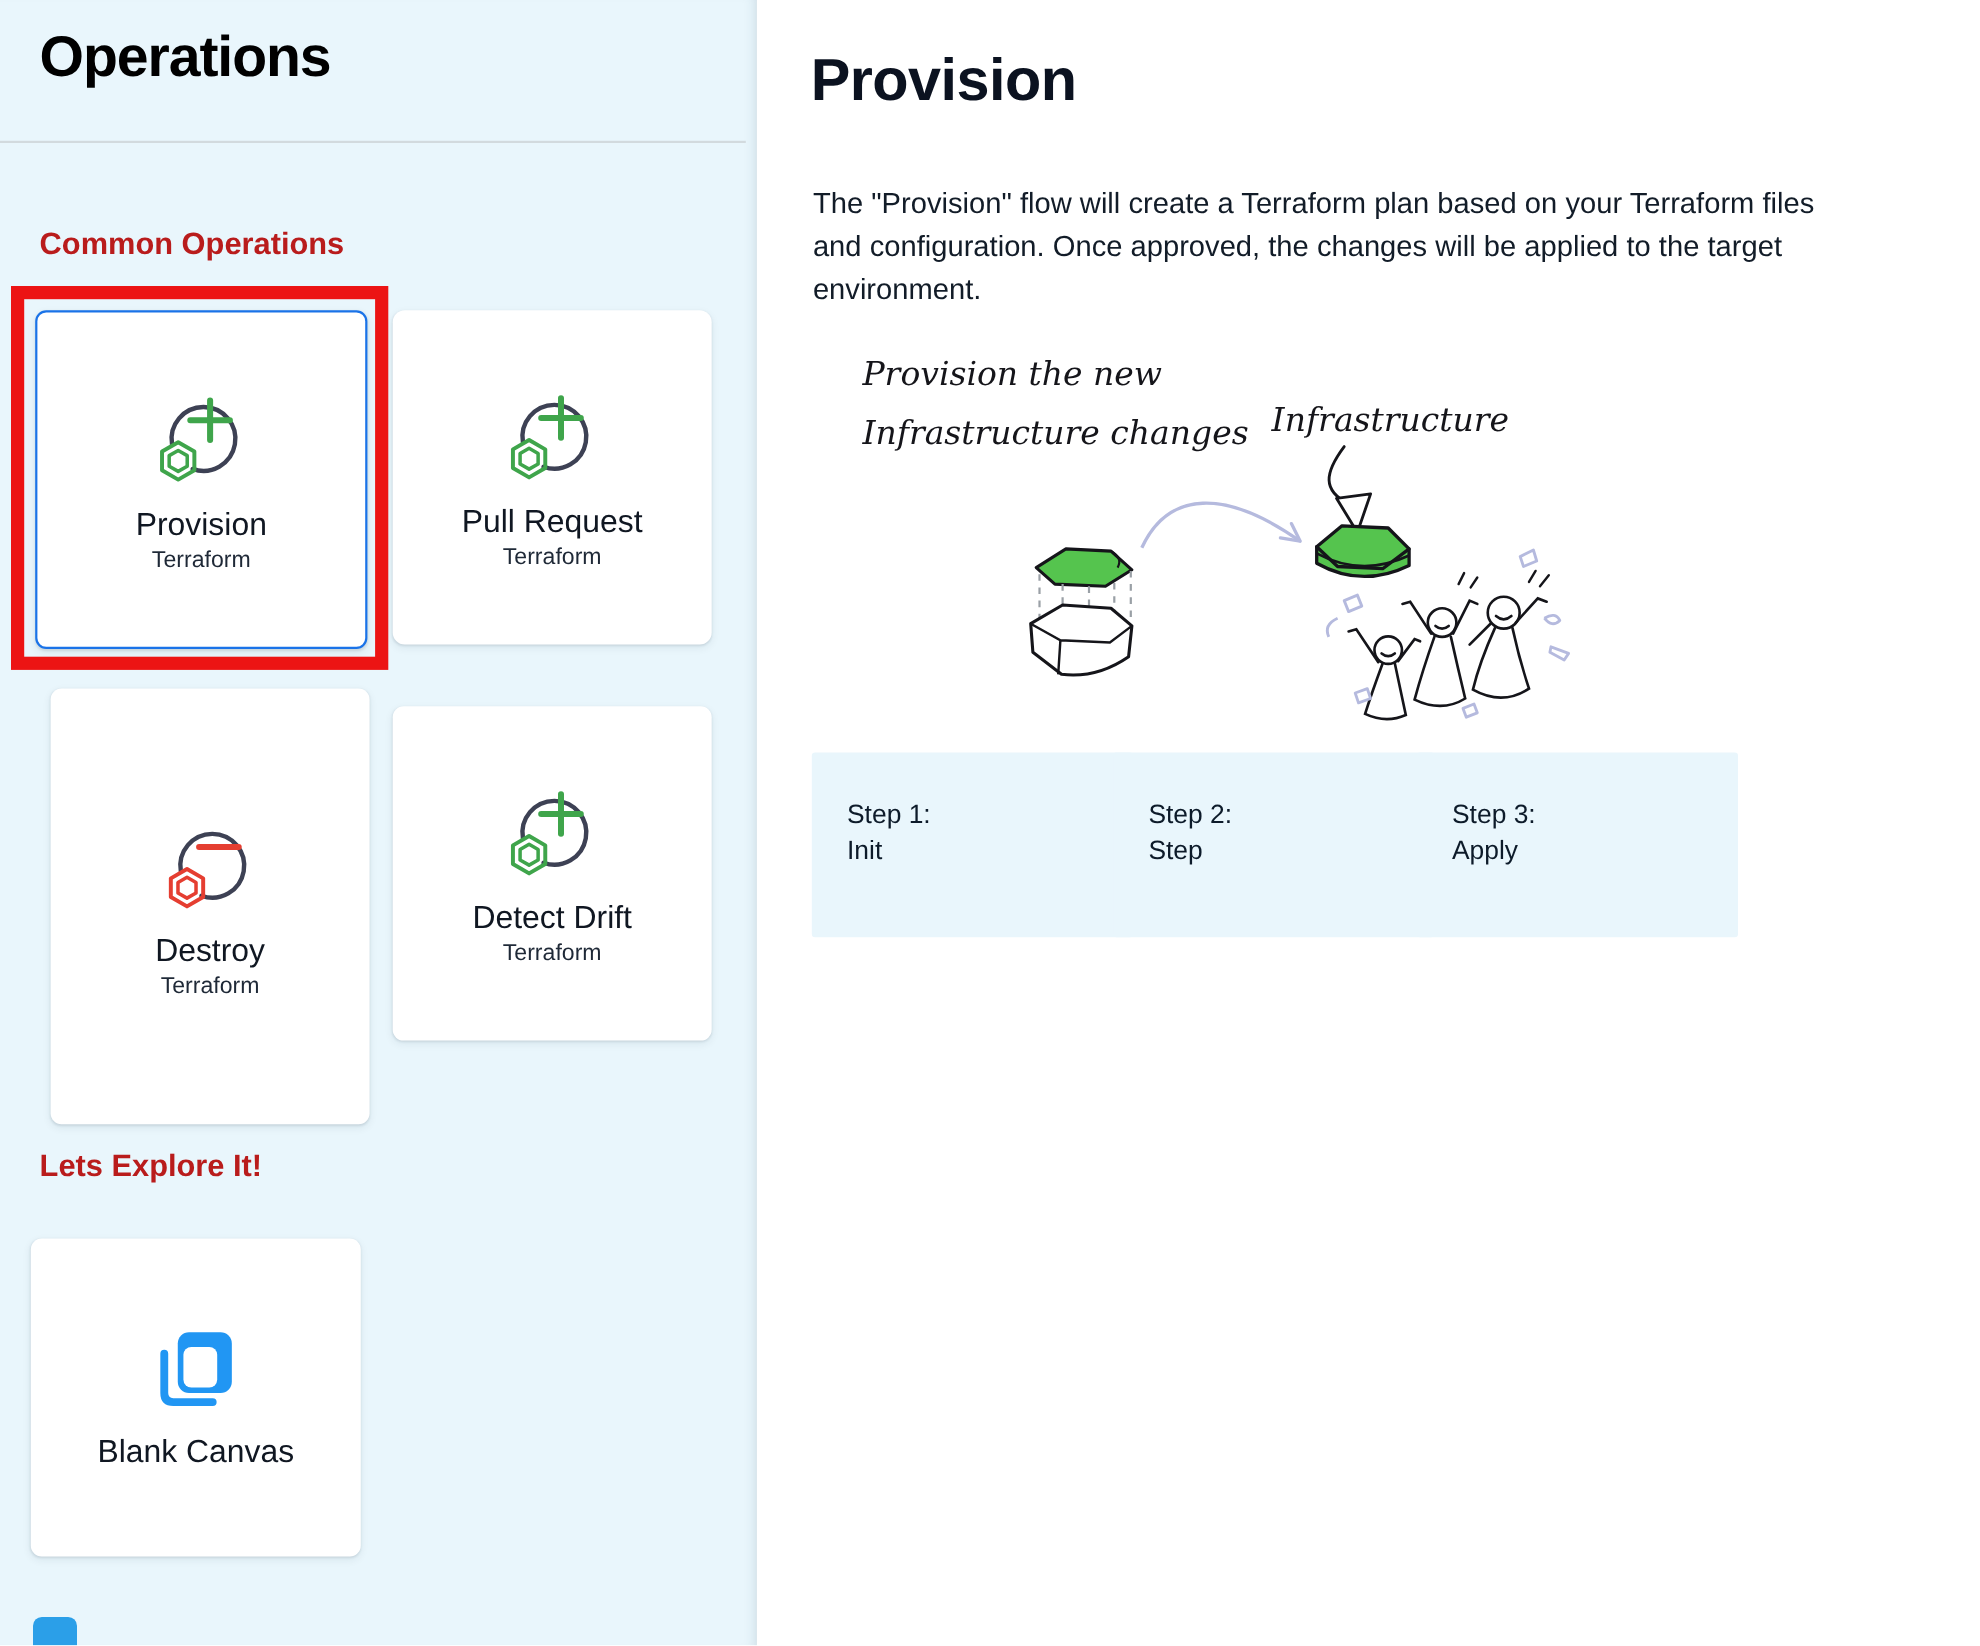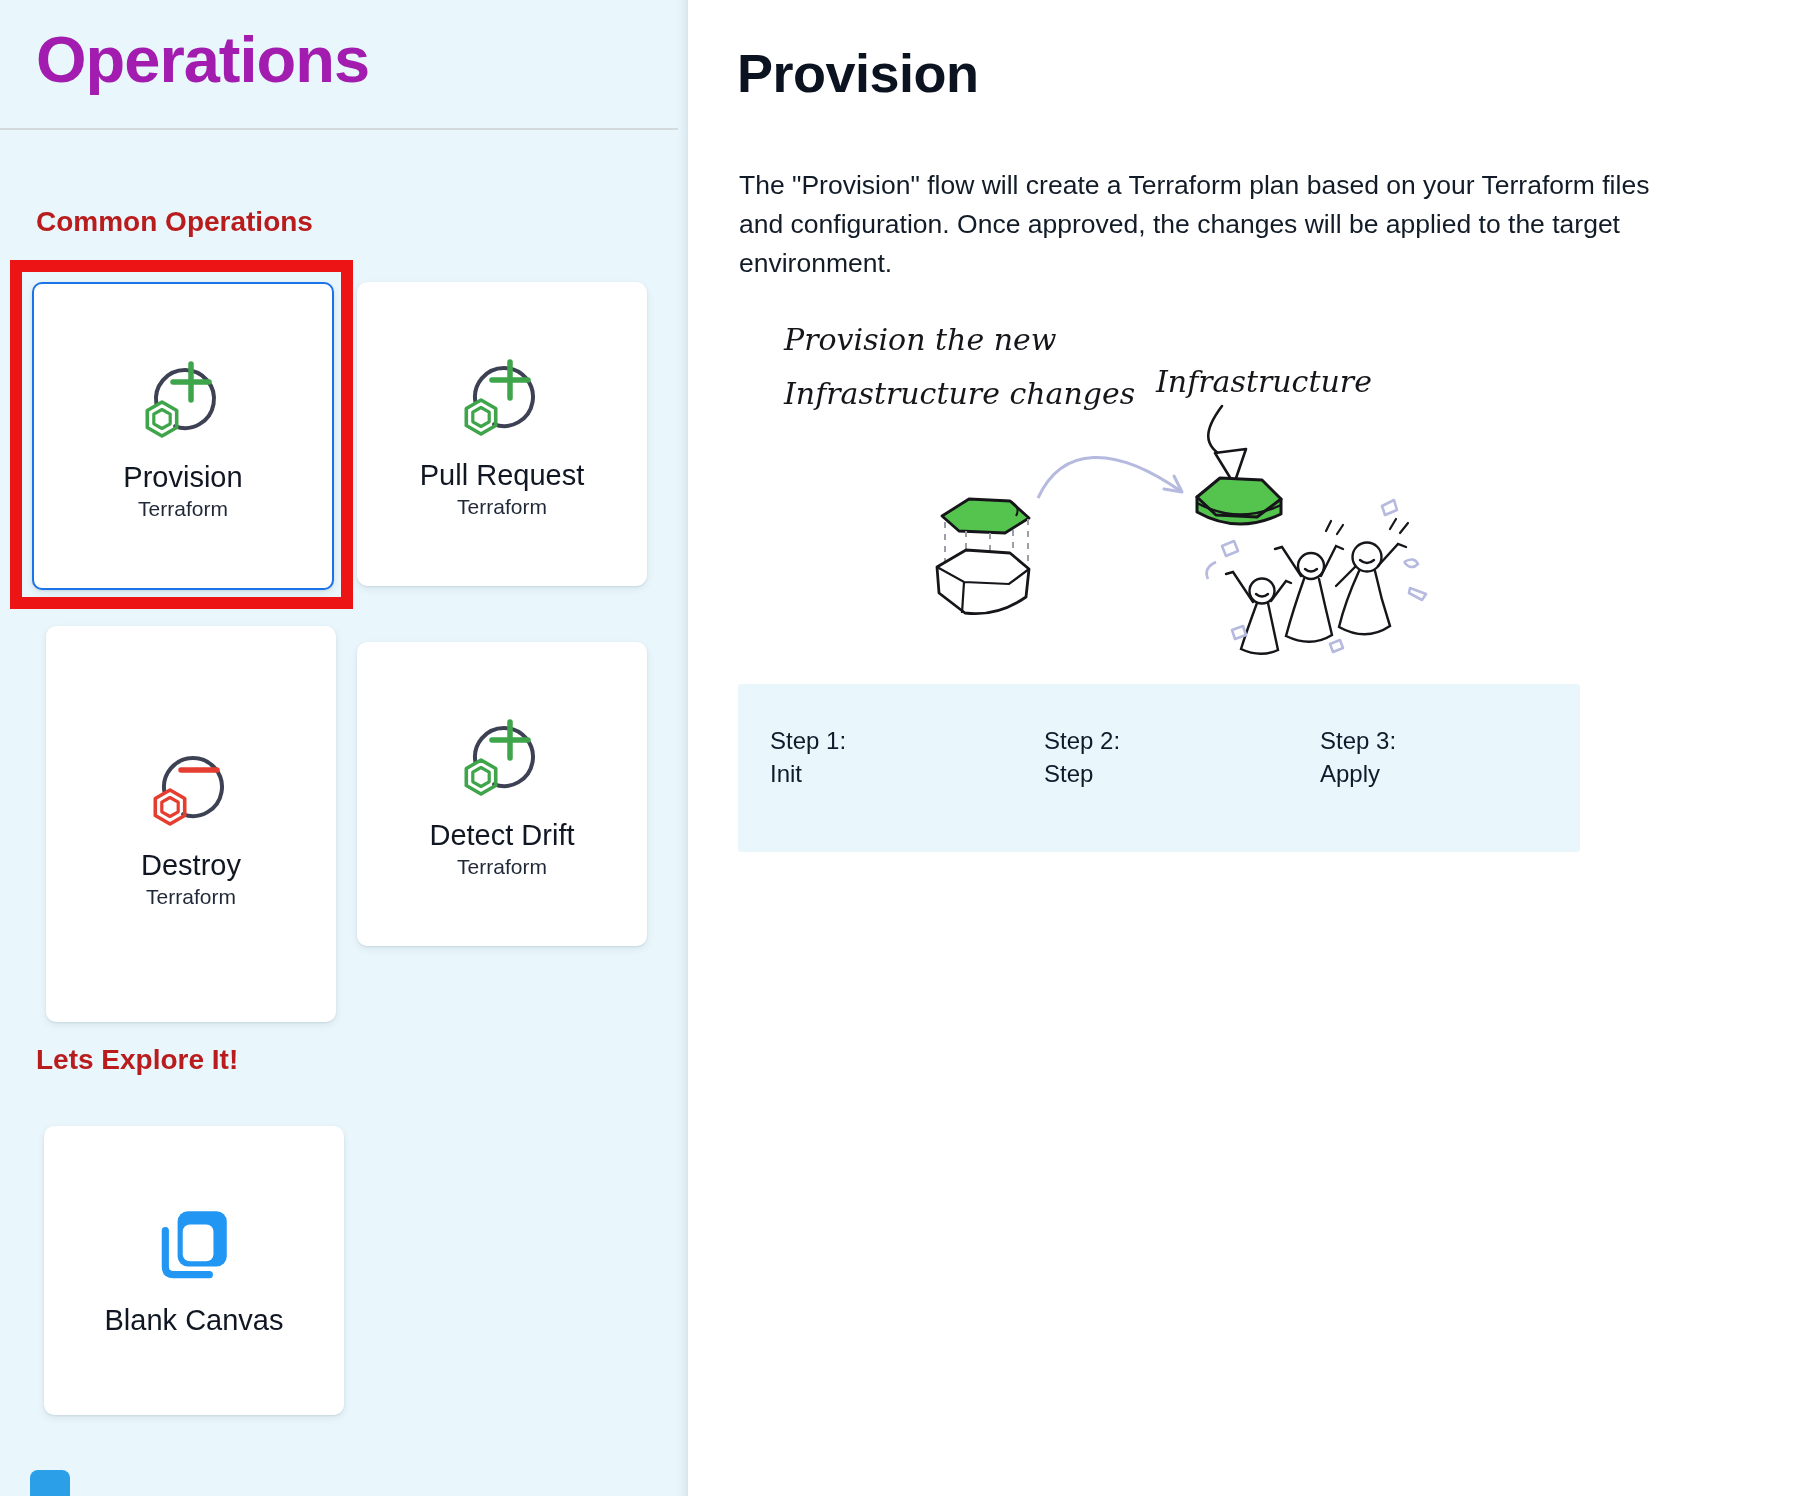--- a/index.html
+++ b/index.html
@@ -1,38 +1,38 @@
 <!DOCTYPE html>
 <html><head>
 <meta charset="utf-8">
 <style>
   html,body{margin:0;padding:0;background:#fff;}
   #app{position:relative;width:1800px;height:1496px;overflow:hidden;
        font-family:"Liberation Sans","DejaVu Sans",sans-serif;color:#0e1726;background:#fff;}
   
   .sidebar{position:absolute;left:0;top:0;width:688px;height:1496px;background:#e9f6fc;
            box-shadow:inset -10px 0 12px -10px rgba(40,70,90,.18);}
-  .sidebar-title{position:absolute;left:36px;top:22px;font-size:65px;font-weight:800;letter-spacing:-1px;color:#a21caf;}
+  .sidebar-title{position:absolute;left:36px;top:22px;font-size:52px;font-weight:800;letter-spacing:-1px;color:#000000;}
   .sidebar-divider{position:absolute;left:0;top:128px;width:678px;height:2px;background:#d2dade;}
   .section-heading{position:absolute;font-size:28px;font-weight:700;color:#b91c1c;}
   .h-common{left:36px;top:206px;}
   .h-explore{left:36px;top:1044px;}
   
   .card{position:absolute;background:#fff;border-radius:10px;
         box-shadow:0 1px 2px rgba(16,40,60,.10),0 3px 8px rgba(16,40,60,.07);
         display:flex;flex-direction:column;align-items:center;justify-content:center;cursor:pointer;}
   .card .icon{width:104px;height:104px;margin-bottom:6px;}
   .card .icon-sm{width:86px;height:86px;margin-bottom:14px;}
   .card-title{font-size:29px;color:#101722;}
   .card-sub{font-size:21px;color:#1f2937;margin-top:3px;}
   .card-provision{left:32px;top:282px;width:298px;height:304px;border:2px solid #1a73e8;}
   .card-pr{left:357px;top:282px;width:290px;height:304px;border-radius:11px;}
   .card-destroy{left:46px;top:626px;width:290px;height:396px;}
   .card-drift{left:357px;top:642px;width:290px;height:304px;}
-  .card-blank{left:28px;top:1126px;width:300px;height:289px;margin-left:16px;}
+  .card-blank{left:28px;top:1126px;width:300px;height:289px;}
   
   .annotation{position:absolute;left:10px;top:260px;width:343px;height:349px;
               border:12px solid #ec1414;box-sizing:border-box;pointer-events:none;z-index:5;}
   
   .peek-blue{position:absolute;left:30px;top:1470px;width:40px;height:26px;background:#2b9fe8;border-radius:8px 8px 0 0;}
   
   .main-title{position:absolute;left:737px;top:42px;font-size:54px;font-weight:800;letter-spacing:-.5px;color:#0b1220;}
   .desc{position:absolute;left:739px;top:166px;font-size:26.5px;line-height:39px;color:#121c28;white-space:nowrap;}
   .illustration{position:absolute;left:770px;top:300px;width:660px;height:370px;}
   .hand{font-family:"DejaVu Serif",serif;font-style:italic;font-size:30px;fill:#15151a;}

